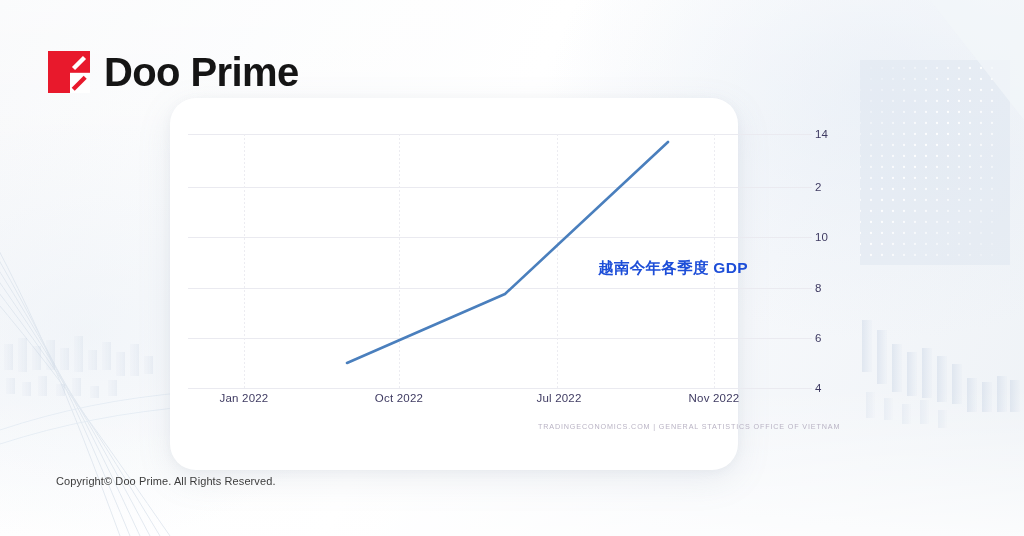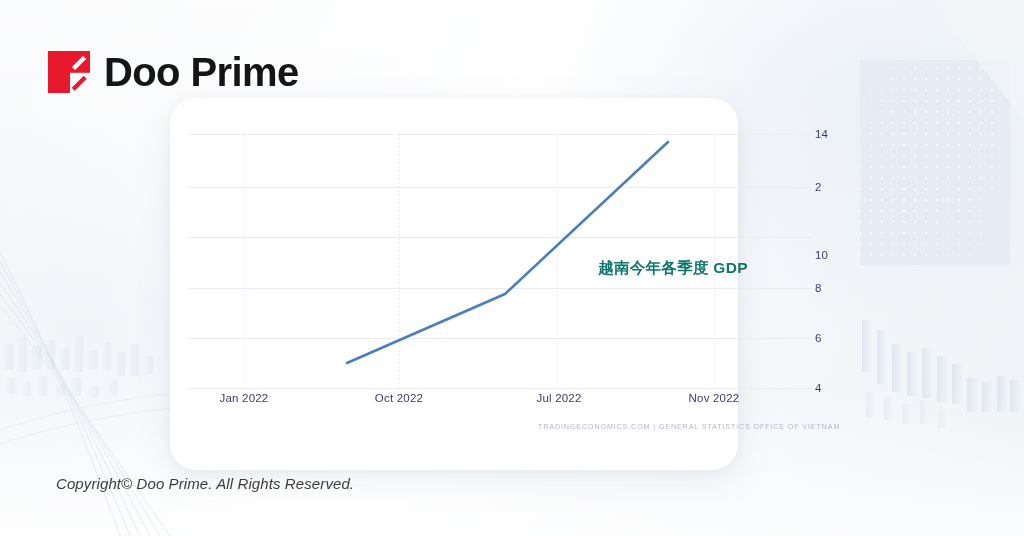--- a/index.html
+++ b/index.html
@@ -110,21 +110,21 @@
     top: 294px;
     transform: translateX(-50%);
   }
 
   #annotation {
     position: absolute;
     left: 390px;
     top: 158px;
     width: 226px;
     text-align: center;
-    color: #0f766e;
+    color: #1d4ed8;
     font-family: "Liberation Sans", sans-serif;
     font-size: 15.5px;
     font-weight: 700;
     line-height: 1.55;
     letter-spacing: 0.3px;
   }
 
   #source-note {
     position: absolute;
     left: 368px;
@@ -137,25 +137,24 @@
     color: #b9b3c4;
     white-space: nowrap;
   }
 
   
   #copyright {
     position: absolute;
     left: 56px;
     top: 475px;
     font-family: "Liberation Sans", sans-serif;
-    font-size: 15px;
+    font-size: 11px;
     color: #3c3c3c;
     letter-spacing: 0.1px;
     z-index: 6;
-    font-style: italic;
   }
 </style>
 </head>
 <body>
 
 <div id="stage">
 
   <div class="bg-wash"></div>
 
   <svg class="bg-svg" viewBox="0 0 1024 536" preserveAspectRatio="none" aria-hidden="true">
@@ -282,21 +281,21 @@
           <line x1="229" y1="36" x2="229" y2="290"></line>
           <line x1="387" y1="36" x2="387" y2="290"></line>
           <line x1="544" y1="36" x2="544" y2="290"></line>
         </g>
 
         <polyline points="177,265 335,196 498,44" fill="none" stroke="#4A7FBD" stroke-width="2.6" stroke-linejoin="round" stroke-linecap="round"></polyline>
       </svg>
 
       <div class="ylabel" style="top:36px;">14</div>
       <div class="ylabel" style="top:89px;">2</div>
-      <div class="ylabel" style="top:157px;">10</div>
+      <div class="ylabel" style="top:139px;">10</div>
       <div class="ylabel" style="top:190px;">8</div>
       <div class="ylabel" style="top:240px;">6</div>
       <div class="ylabel" style="top:290px;">4</div>
 
       <div class="xlabel" style="left:74px;">Jan 2022</div>
       <div class="xlabel" style="left:229px;">Oct 2022</div>
       <div class="xlabel" style="left:389px;">Jul 2022</div>
       <div class="xlabel" style="left:544px;">Nov 2022</div>
 
       <div id="annotation">

